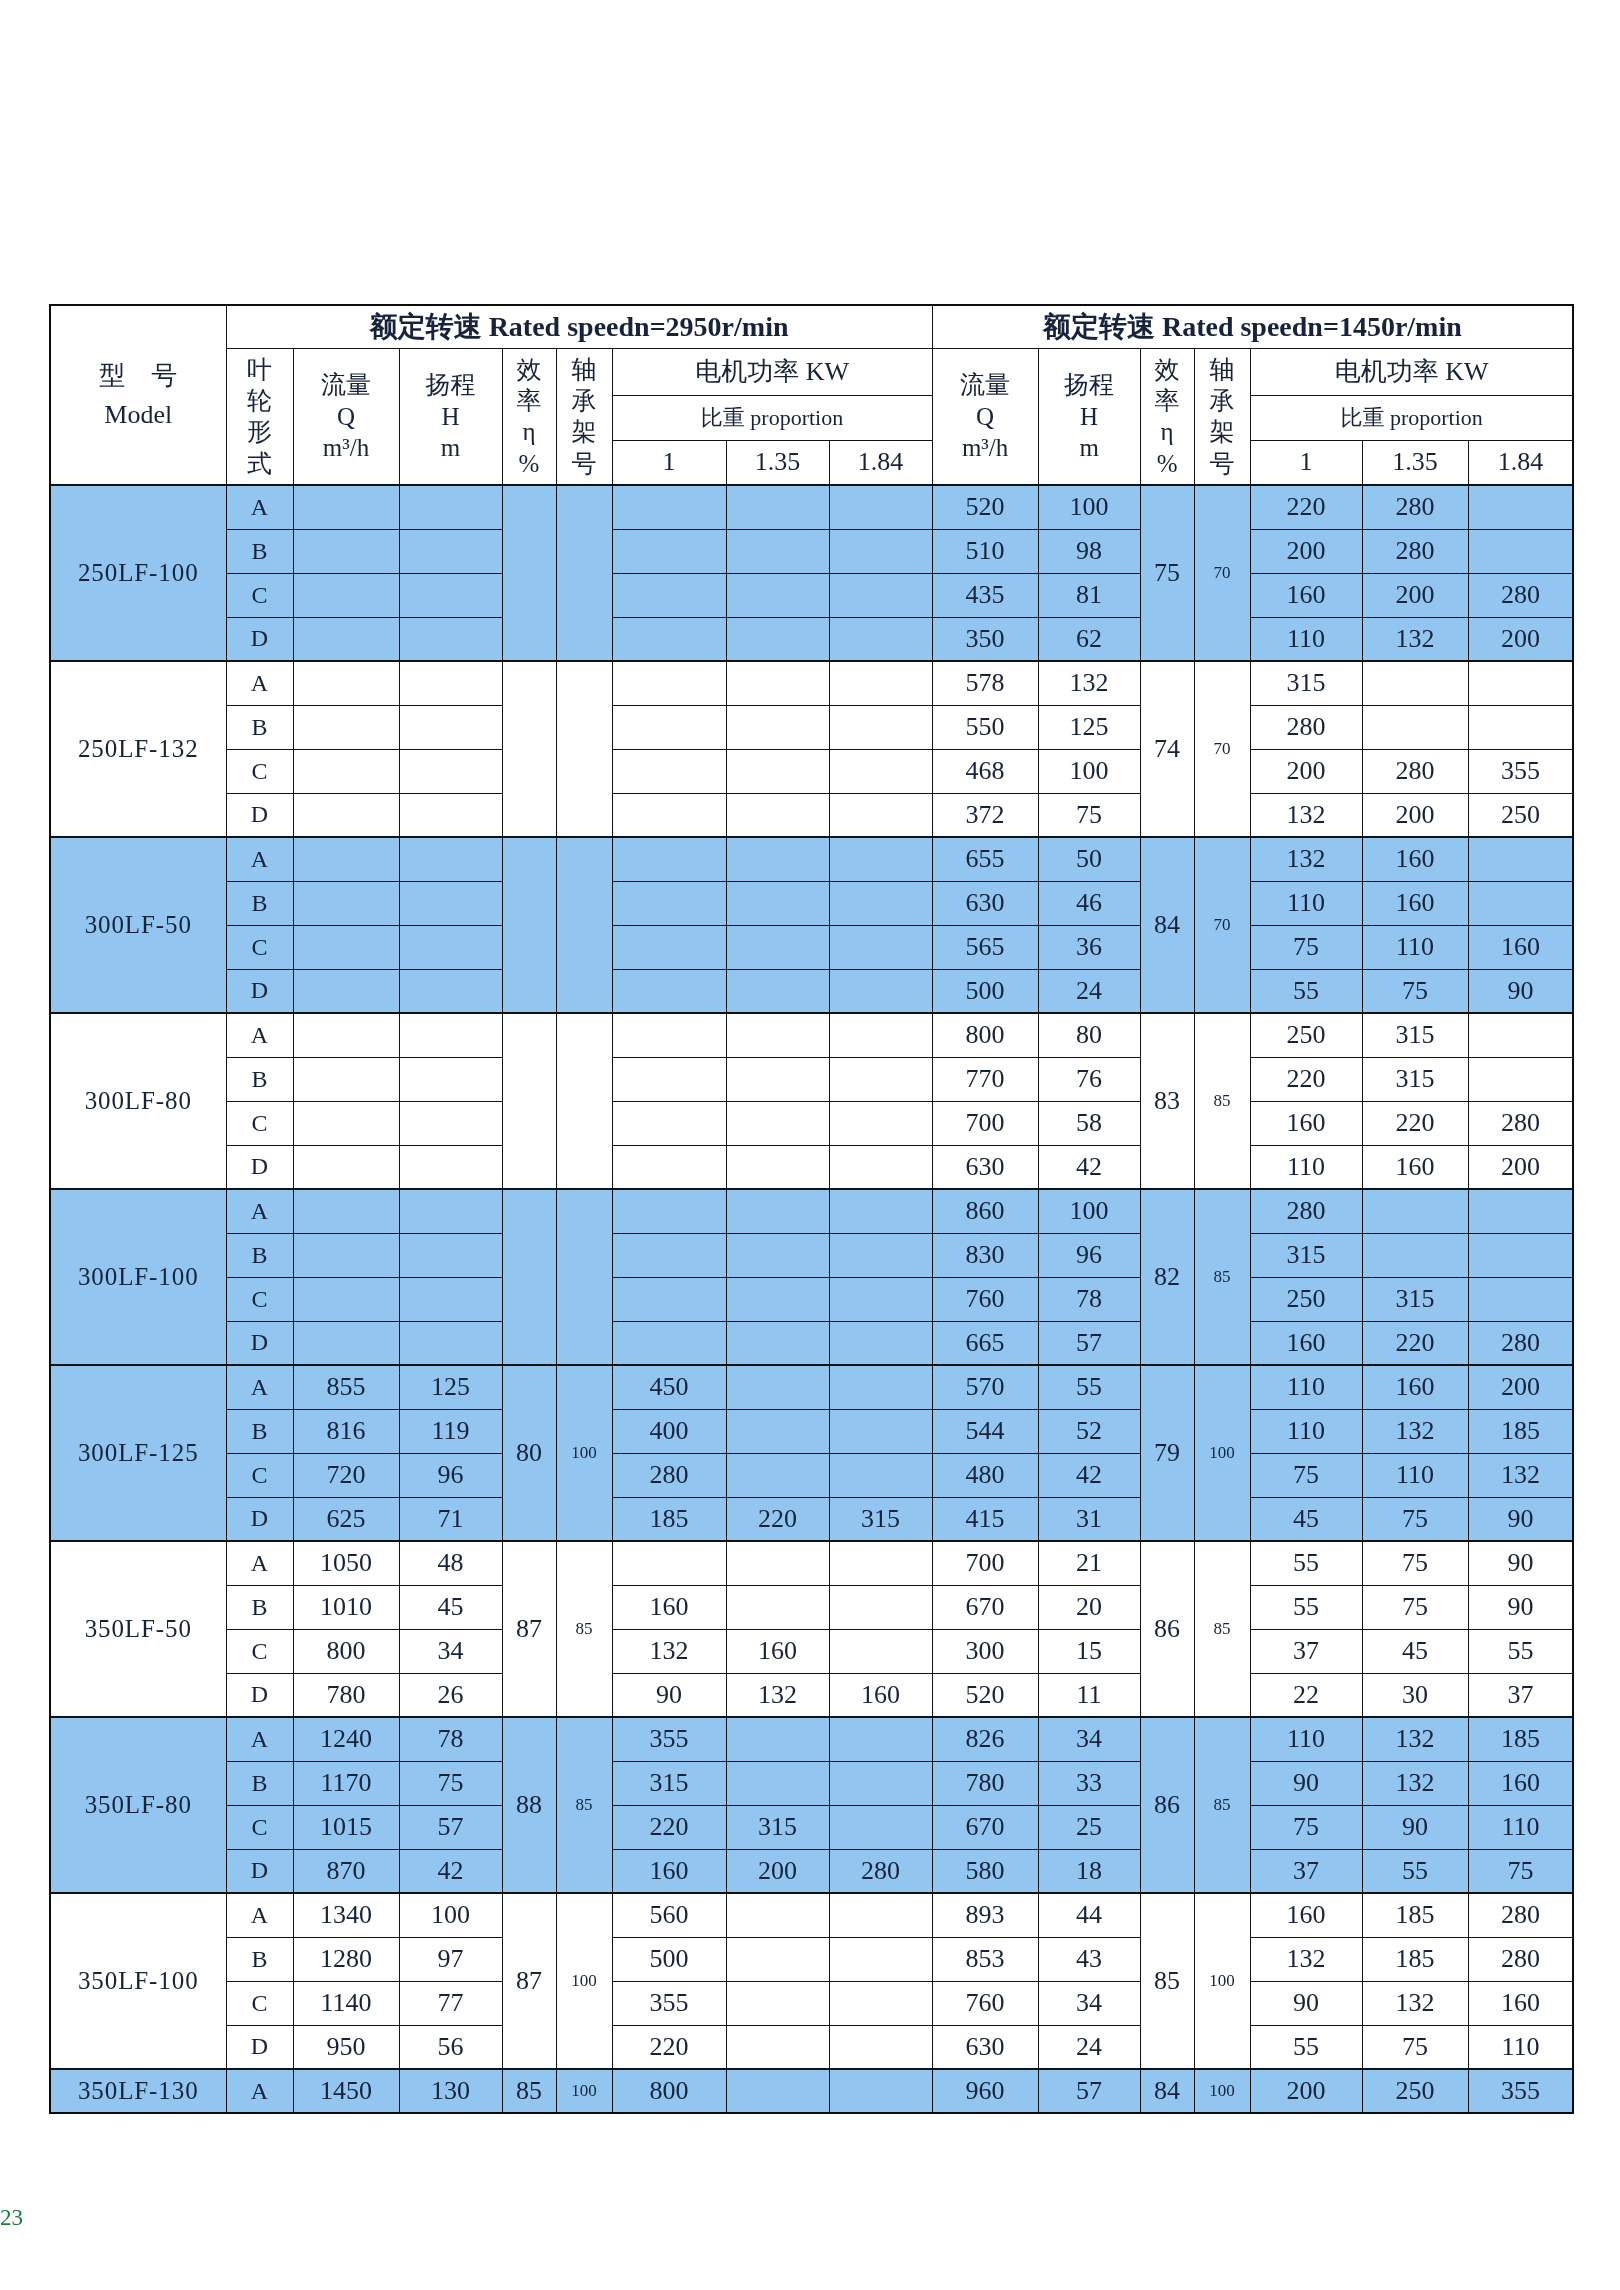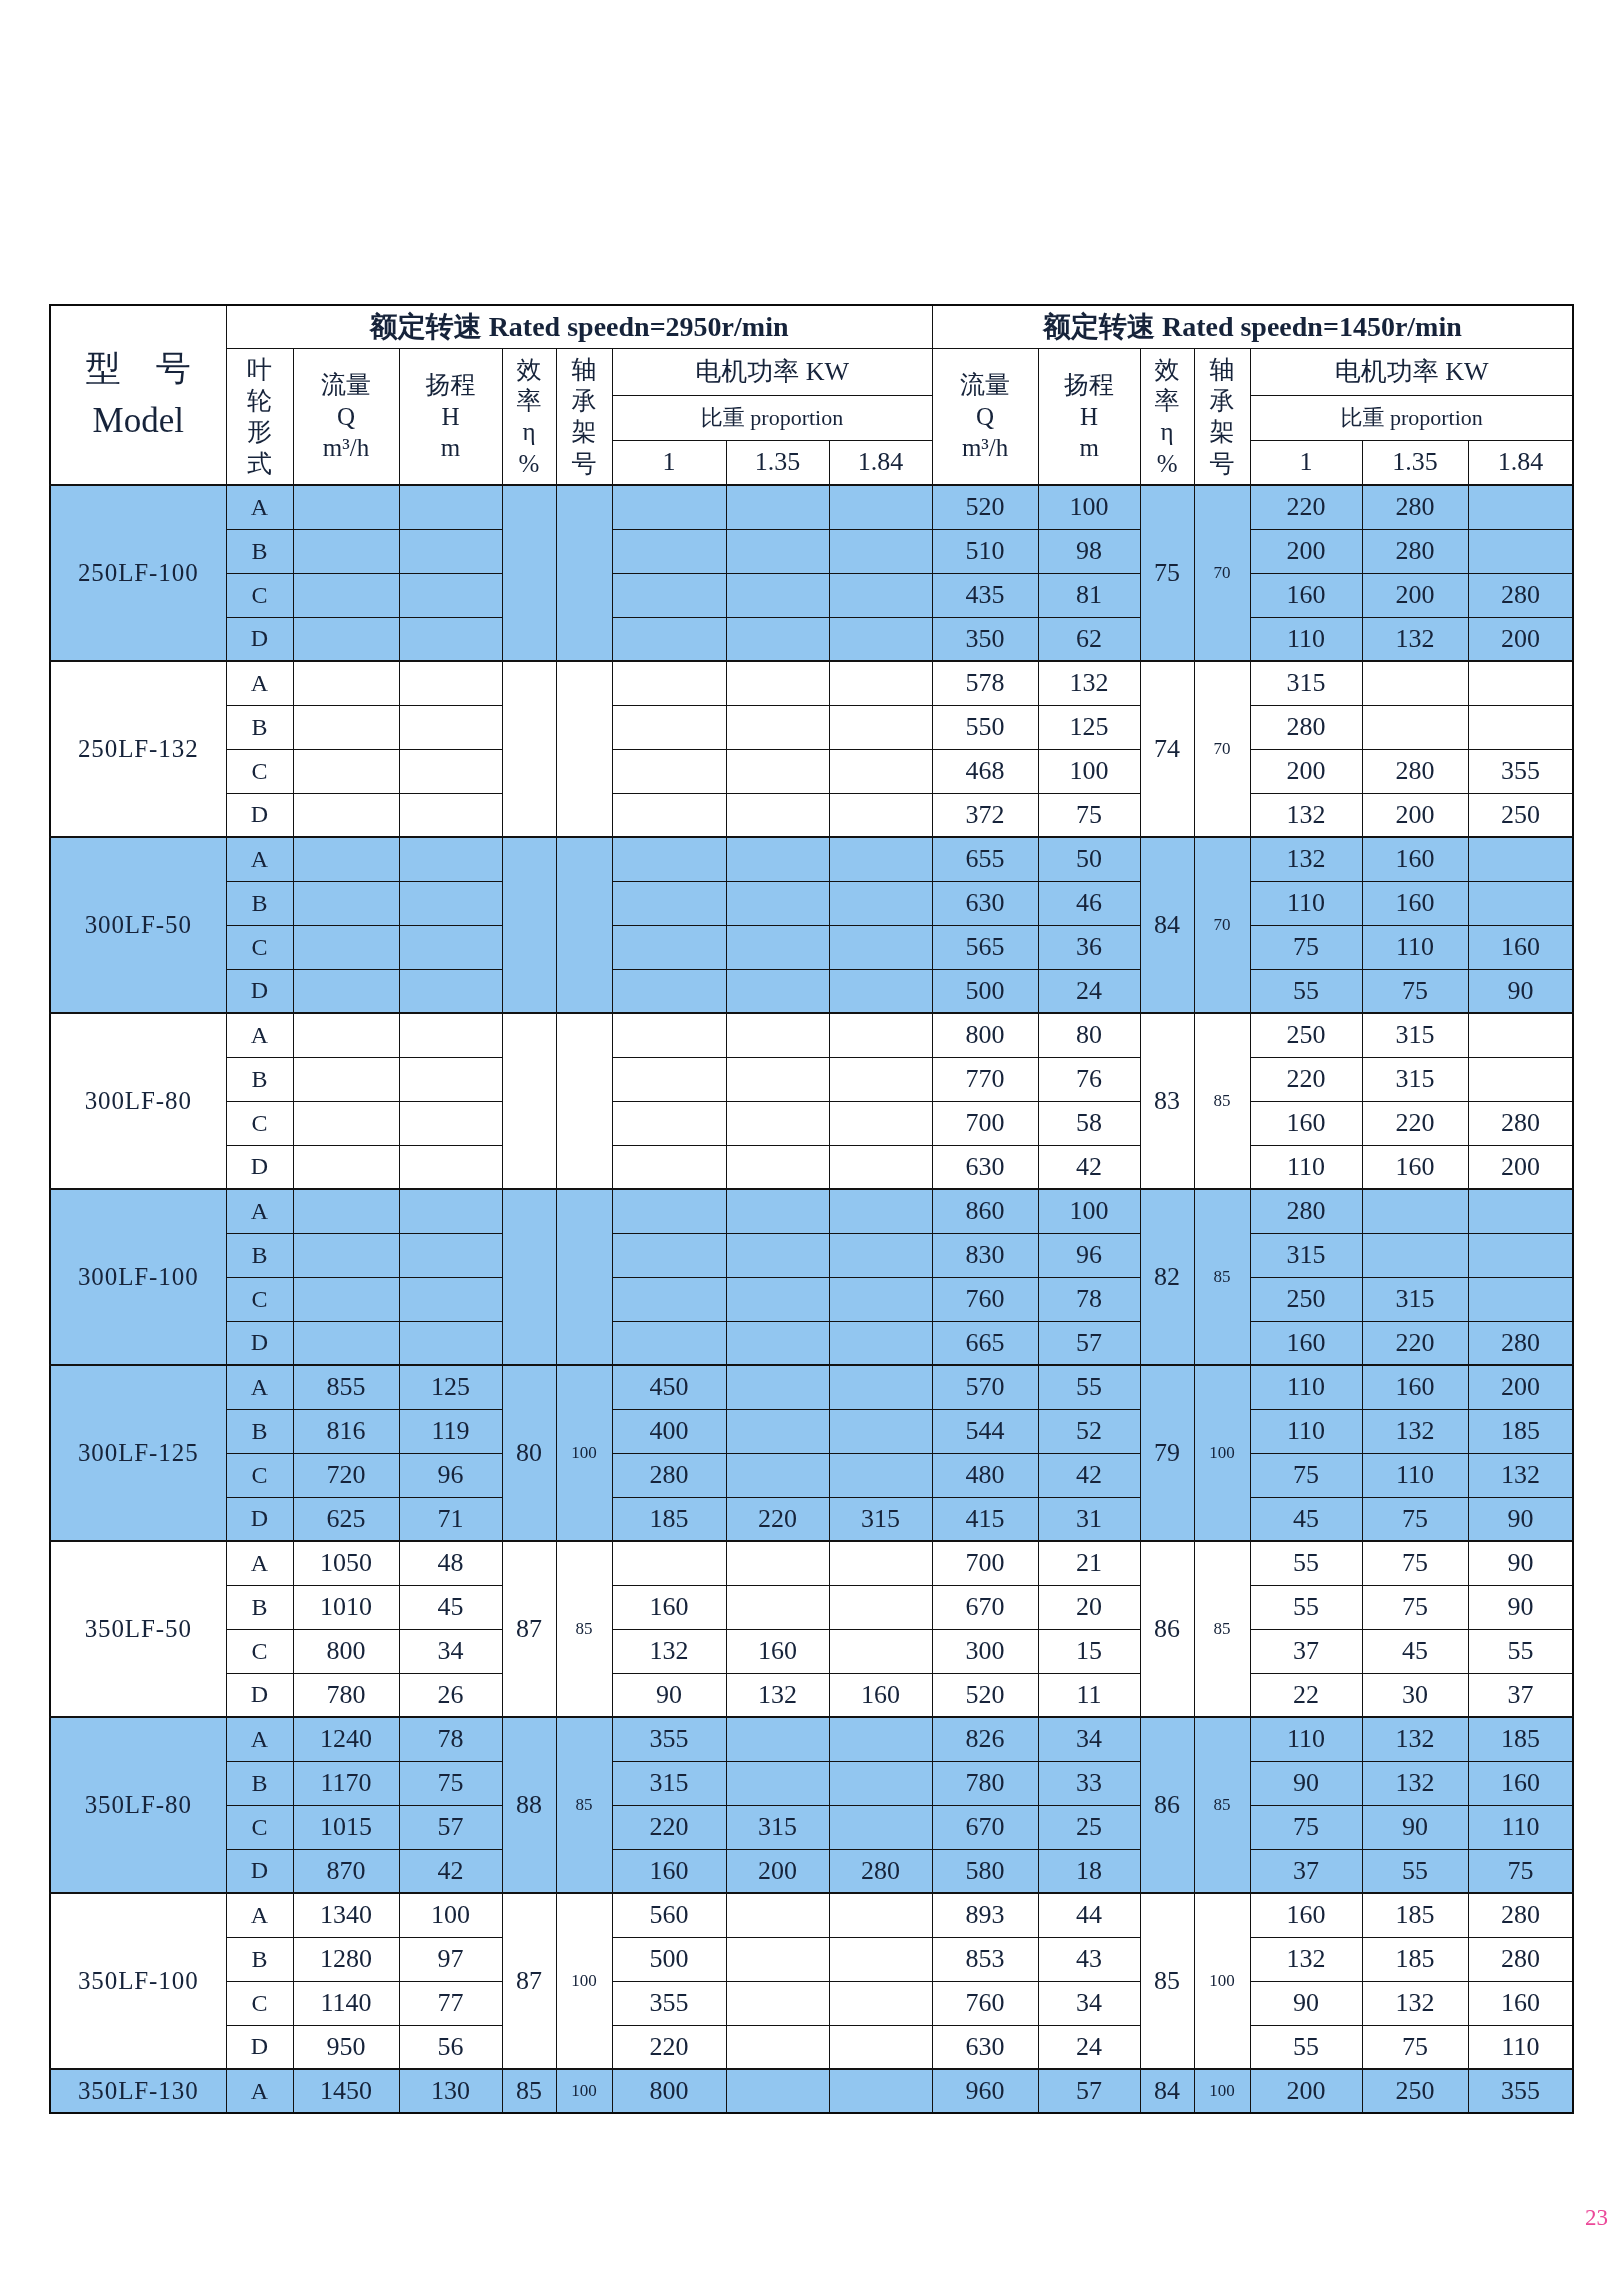--- a/index.html
+++ b/index.html
@@ -20,33 +20,33 @@
     padding:0;font-weight:normal;overflow:hidden;
   }
   thead tr.r1{height:43px;}
   thead tr.r2{height:47px;}
   thead tr.r3{height:45px;}
   thead tr.r4{height:45px;}
   tbody tr{height:44px;}
   tbody tr.block-start td{border-top-width:2.7px;}
   tbody tr:first-child td{border-top-width:2.7px;}
   th.speed{font-weight:bold;font-size:28px;font-family:"Liberation Serif","DejaVu Serif",serif;margin-left:20px;}
-  th.model-h{font-size:35px;white-space:pre-line;line-height:1.5;text-align:center;}
+  th.model-h{font-size:26px;white-space:pre-line;line-height:1.5;text-align:center;}
   th.vert{font-size:25px;white-space:pre-line;line-height:1.25;}
   th.kw{font-size:26px;}
   th.prop{font-size:22px;}
   th.ratio{font-size:26px;}
   td{font-size:26px;}
   td.model{font-size:25px;letter-spacing:0.9px;}
   td.imp{font-size:24px;}
   td.bear{font-size:17px;}
   tr.blue td{background:#92c6f0;}
   .pageno{
-    position:absolute;left:0;right:12px;top:2205px;
-    text-align:right;font-size:23px;color:#ec4899;
+    position:absolute;left:0;right:4px;top:2205px;
+    text-align:left;font-size:23px;color:#15803d;
     font-family:"Liberation Serif","DejaVu Serif",serif;
   }
 </style>
 </head>
 <body>
 
 <div class="sheet">
   <table>
     <colgroup>
       <col style="width:176px">

